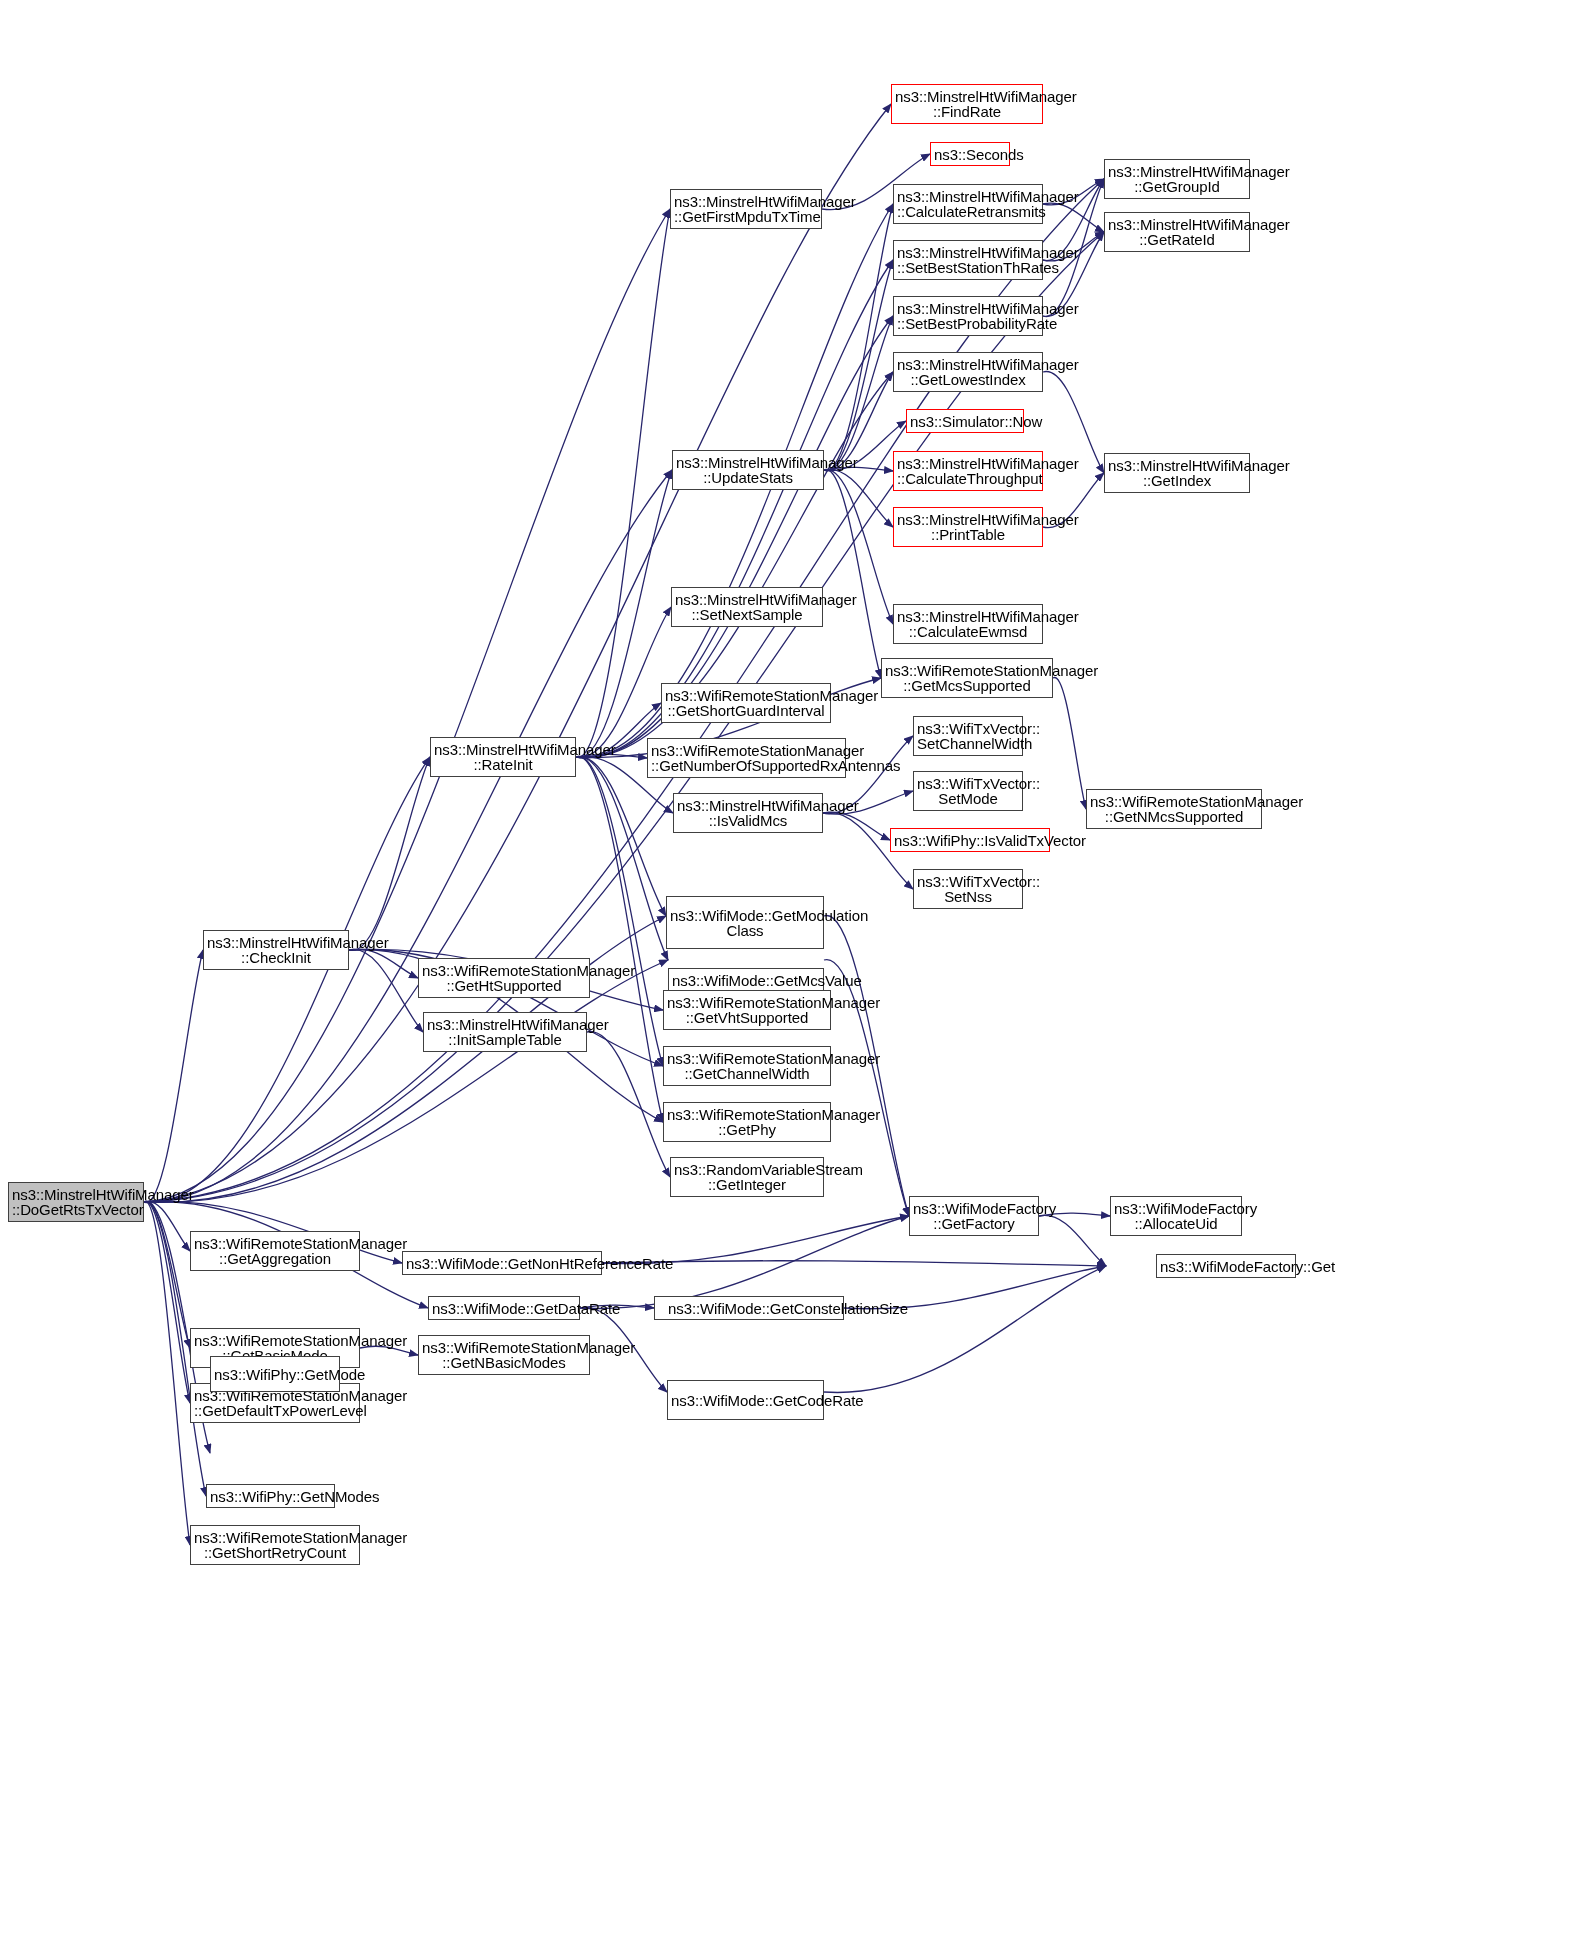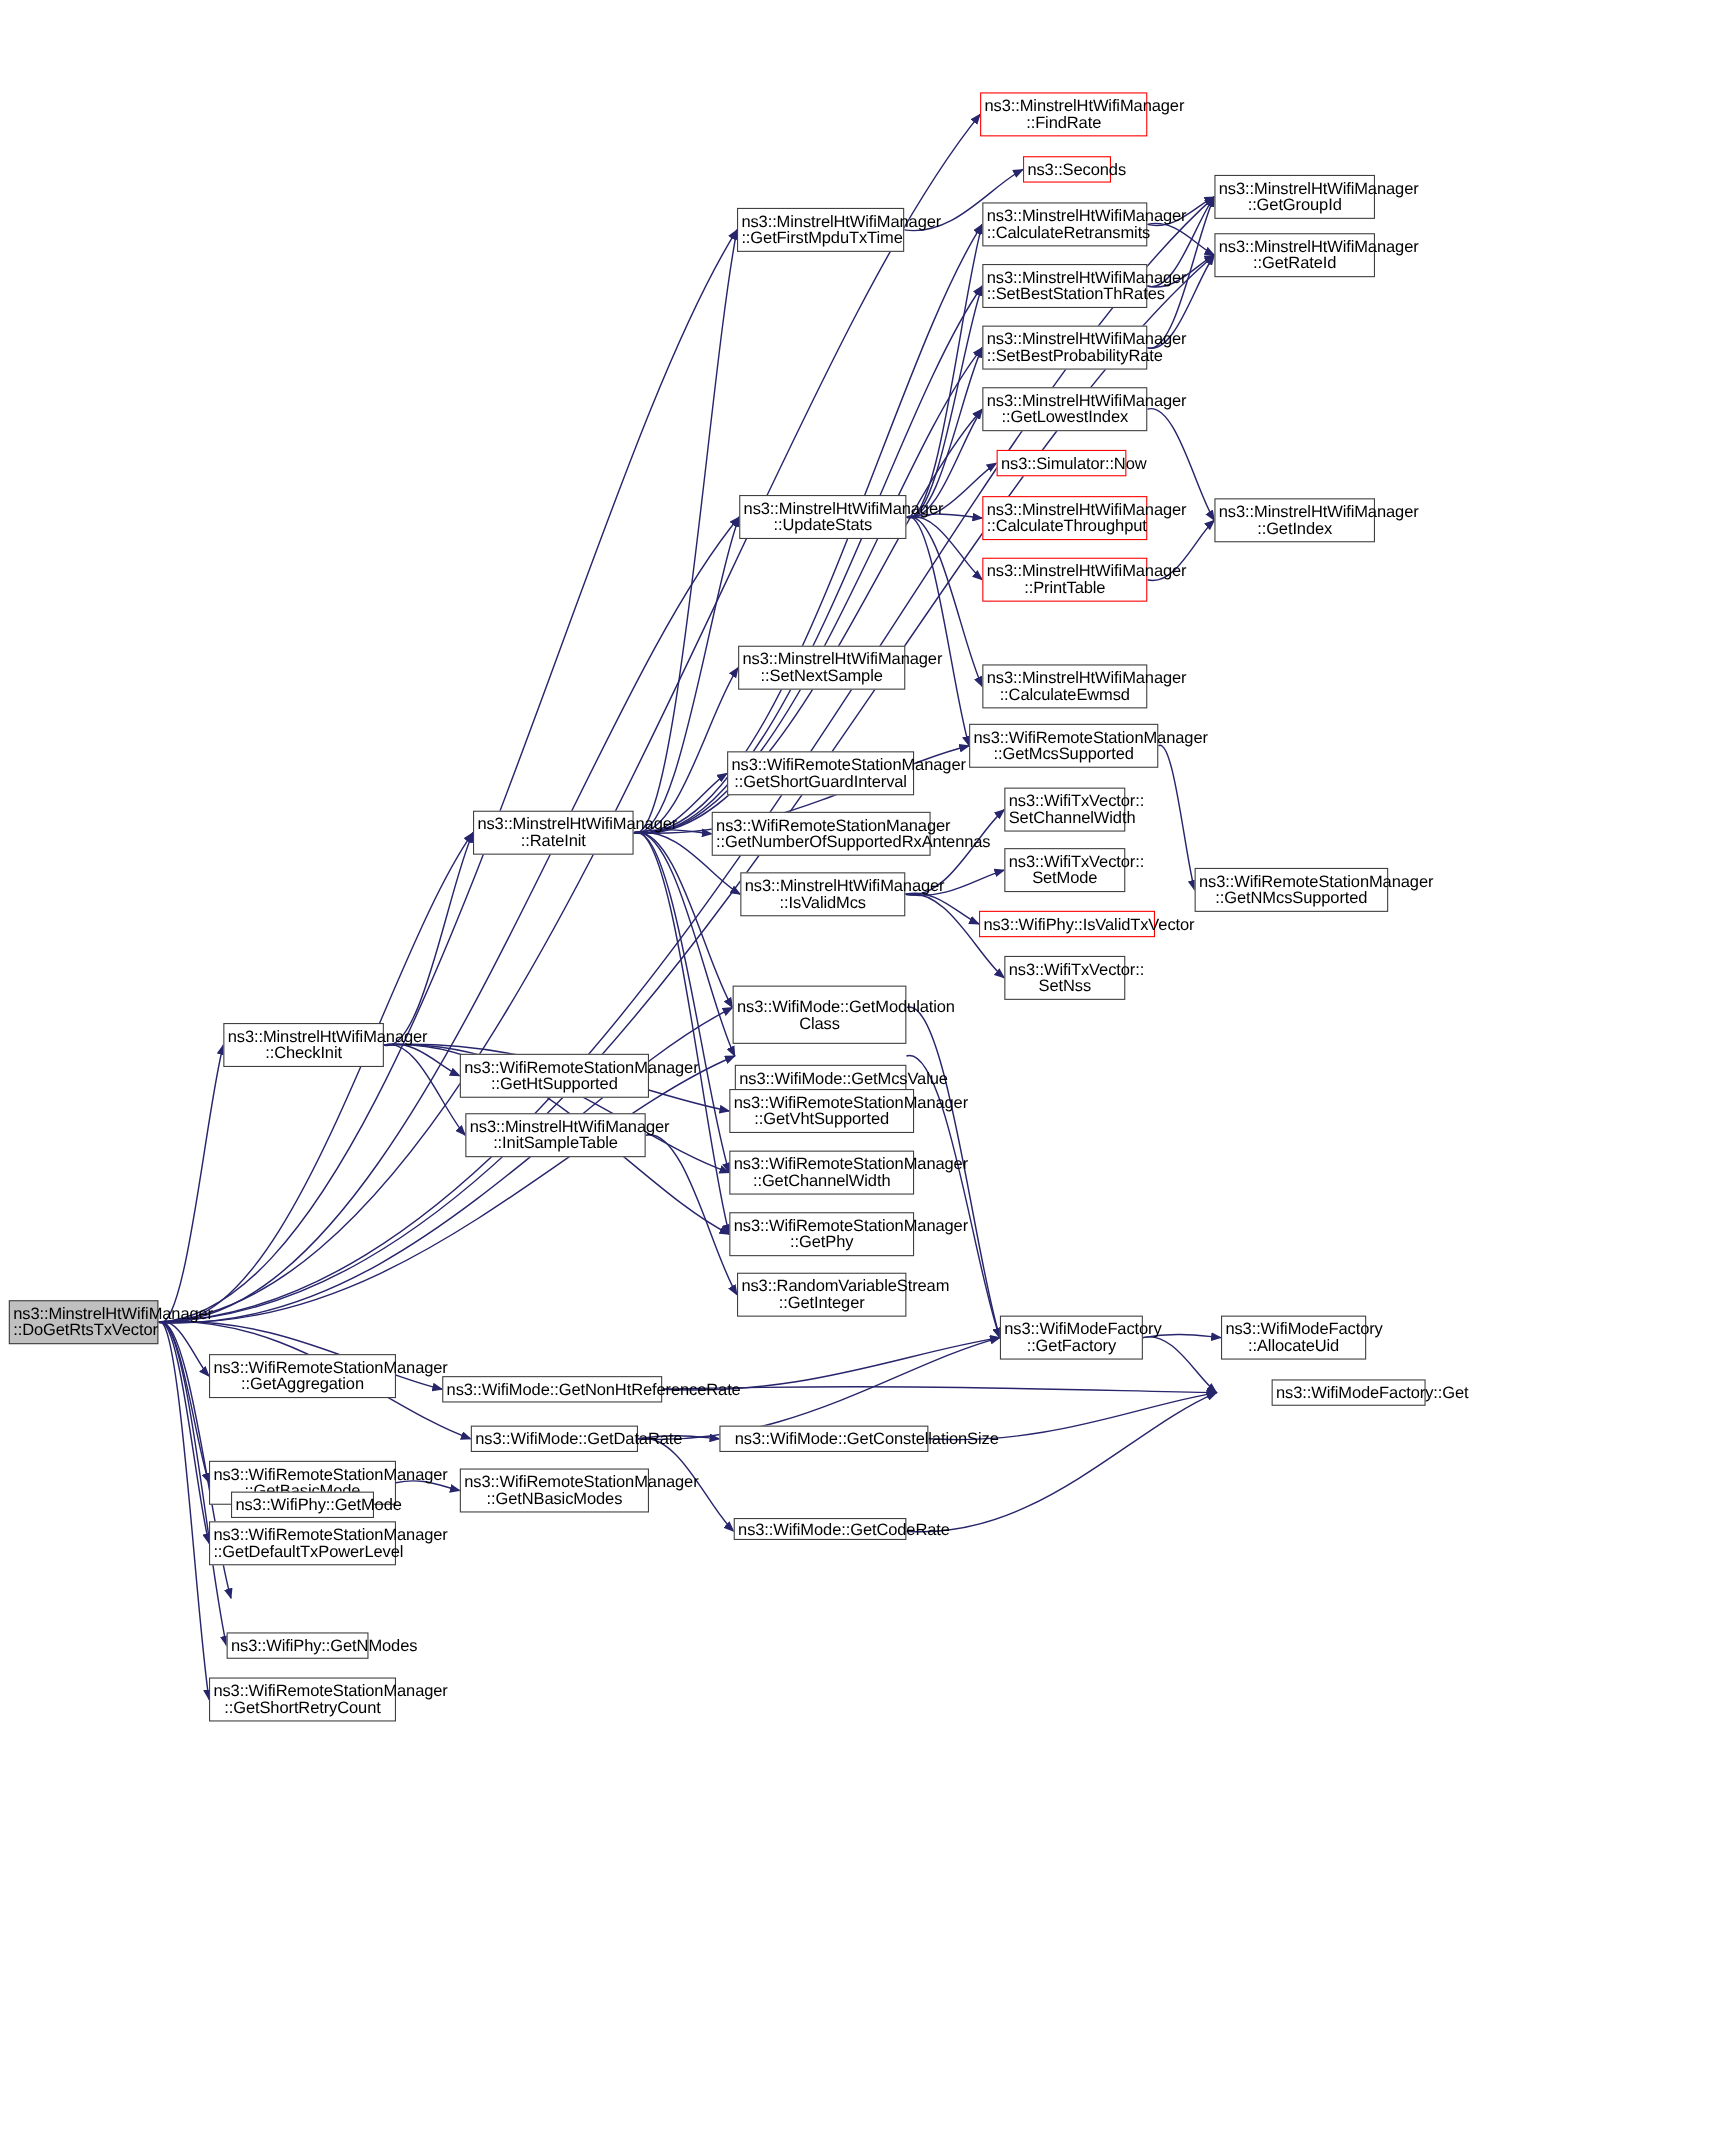--- a/index.html
+++ b/index.html
@@ -210,24 +210,24 @@
 ::GetInteger</span></div>
       <div class="node" style="left: 190px; top: 1231px; width: 170px; height: 40px;"><span class="lbl">ns3::WifiRemoteStationManager
 ::GetAggregation</span></div>
       <div class="node" style="left: 402px; top: 1251px; width: 200px; height: 24px;"><span class="lbl">ns3::WifiMode::GetNonHtReferenceRate</span></div>
       <div class="node" style="left: 428px; top: 1296px; width: 152px; height: 24px;"><span class="lbl">ns3::WifiMode::GetDataRate</span></div>
       <div class="node" style="left: 654px; top: 1296px; width: 190px; height: 24px; padding-left: 13px;"><span class="lbl">ns3::WifiMode::GetConstellationSize</span></div>
       <div class="node" style="left: 190px; top: 1328px; width: 170px; height: 40px;"><span class="lbl">ns3::WifiRemoteStationManager
 ::GetBasicMode</span></div>
       <div class="node" style="left: 418px; top: 1335px; width: 172px; height: 40px;"><span class="lbl">ns3::WifiRemoteStationManager
 ::GetNBasicModes</span></div>
-      <div class="node" style="left: 667px; top: 1380px; width: 157px; height: 20px;"><span class="lbl">ns3::WifiMode::GetCodeRate</span></div>
+      <div class="node" style="left: 667px; top: 1380px; width: 157px; height: 40px;"><span class="lbl">ns3::WifiMode::GetCodeRate</span></div>
       <div class="node" style="left: 190px; top: 1383px; width: 170px; height: 40px;"><span class="lbl">ns3::WifiRemoteStationManager
 ::GetDefaultTxPowerLevel</span></div>
-      <div class="node" style="left: 210px; top: 1356px; width: 130px; height: 24px; text-align: center;"><span class="lbl">ns3::WifiPhy::GetMode</span></div>
+      <div class="node" style="left: 210px; top: 1356px; width: 130px; height: 36px; text-align: center;"><span class="lbl">ns3::WifiPhy::GetMode</span></div>
       <div class="node" style="left: 206px; top: 1484px; width: 129px; height: 24px;"><span class="lbl">ns3::WifiPhy::GetNModes</span></div>
       <div class="node" style="left: 190px; top: 1525px; width: 170px; height: 40px;"><span class="lbl">ns3::WifiRemoteStationManager
 ::GetShortRetryCount</span></div>
       <div class="node" style="left: 909px; top: 1196px; width: 130px; height: 40px;"><span class="lbl">ns3::WifiModeFactory
 ::GetFactory</span></div>
       <div class="node" style="left: 1110px; top: 1196px; width: 132px; height: 40px;"><span class="lbl">ns3::WifiModeFactory
 ::AllocateUid</span></div>
       <div class="node" style="left: 1156px; top: 1254px; width: 140px; height: 24px;"><span class="lbl">ns3::WifiModeFactory::Get</span></div>
     </div>
 </div>

